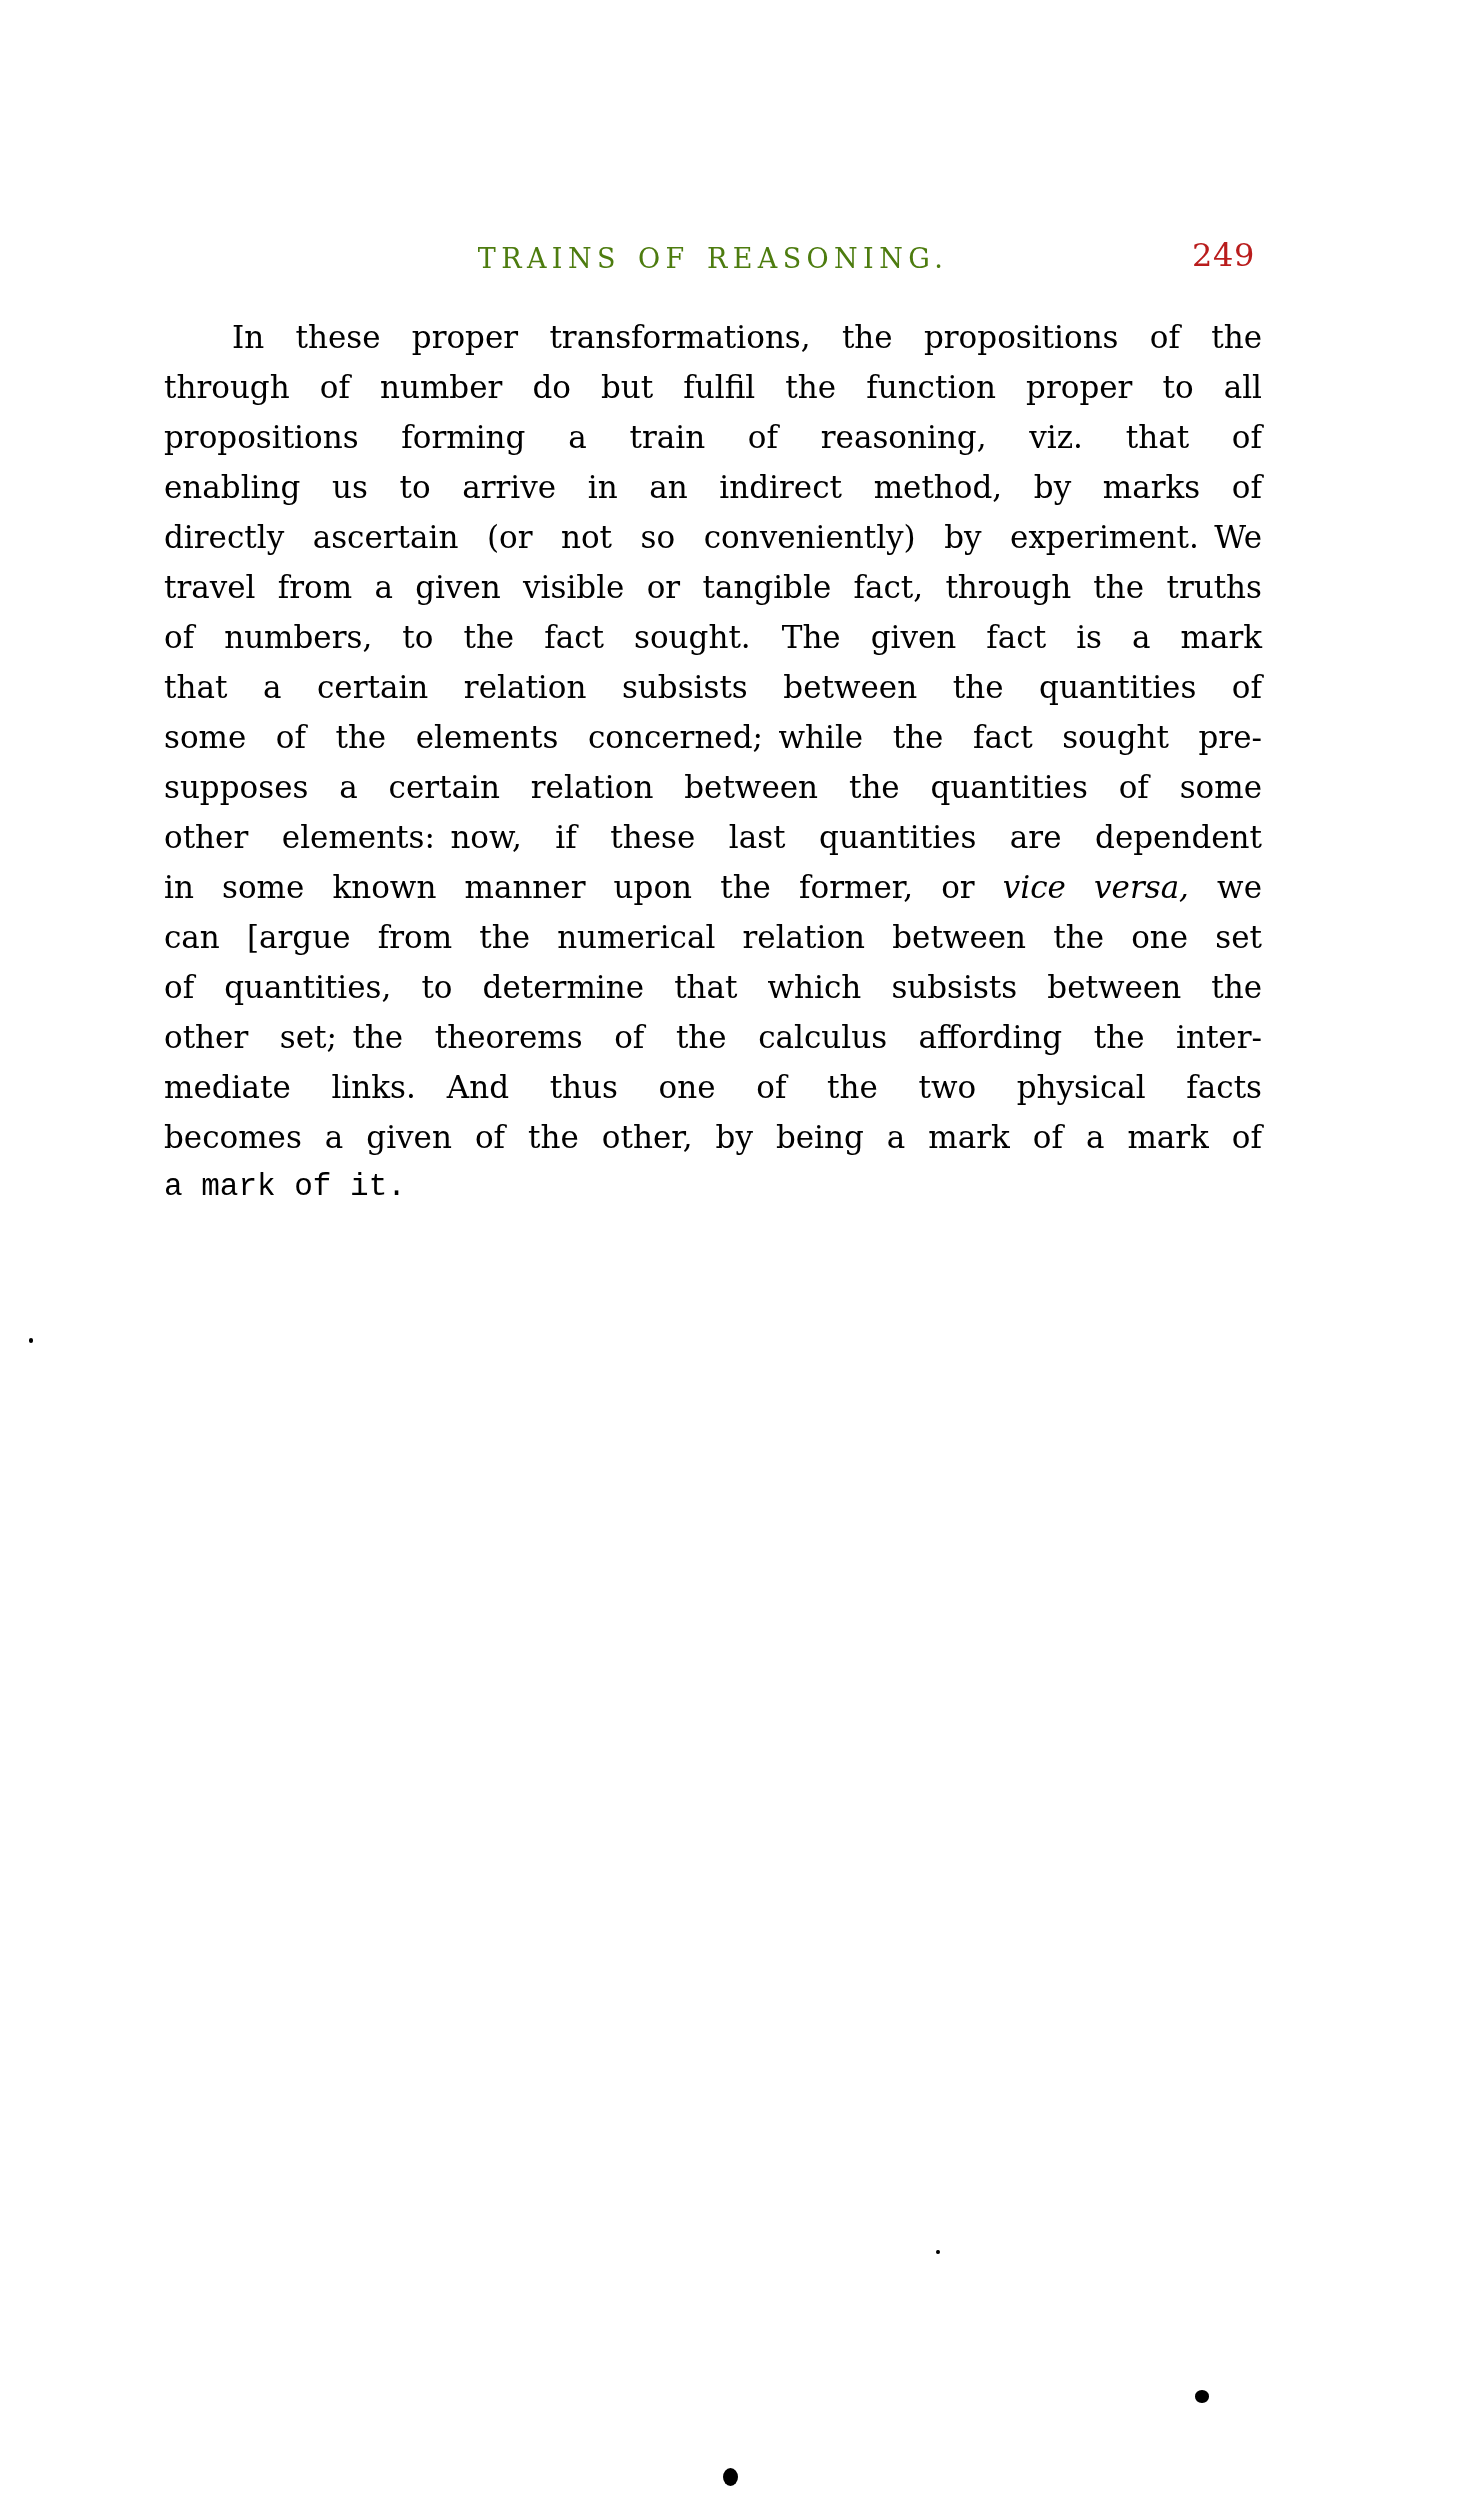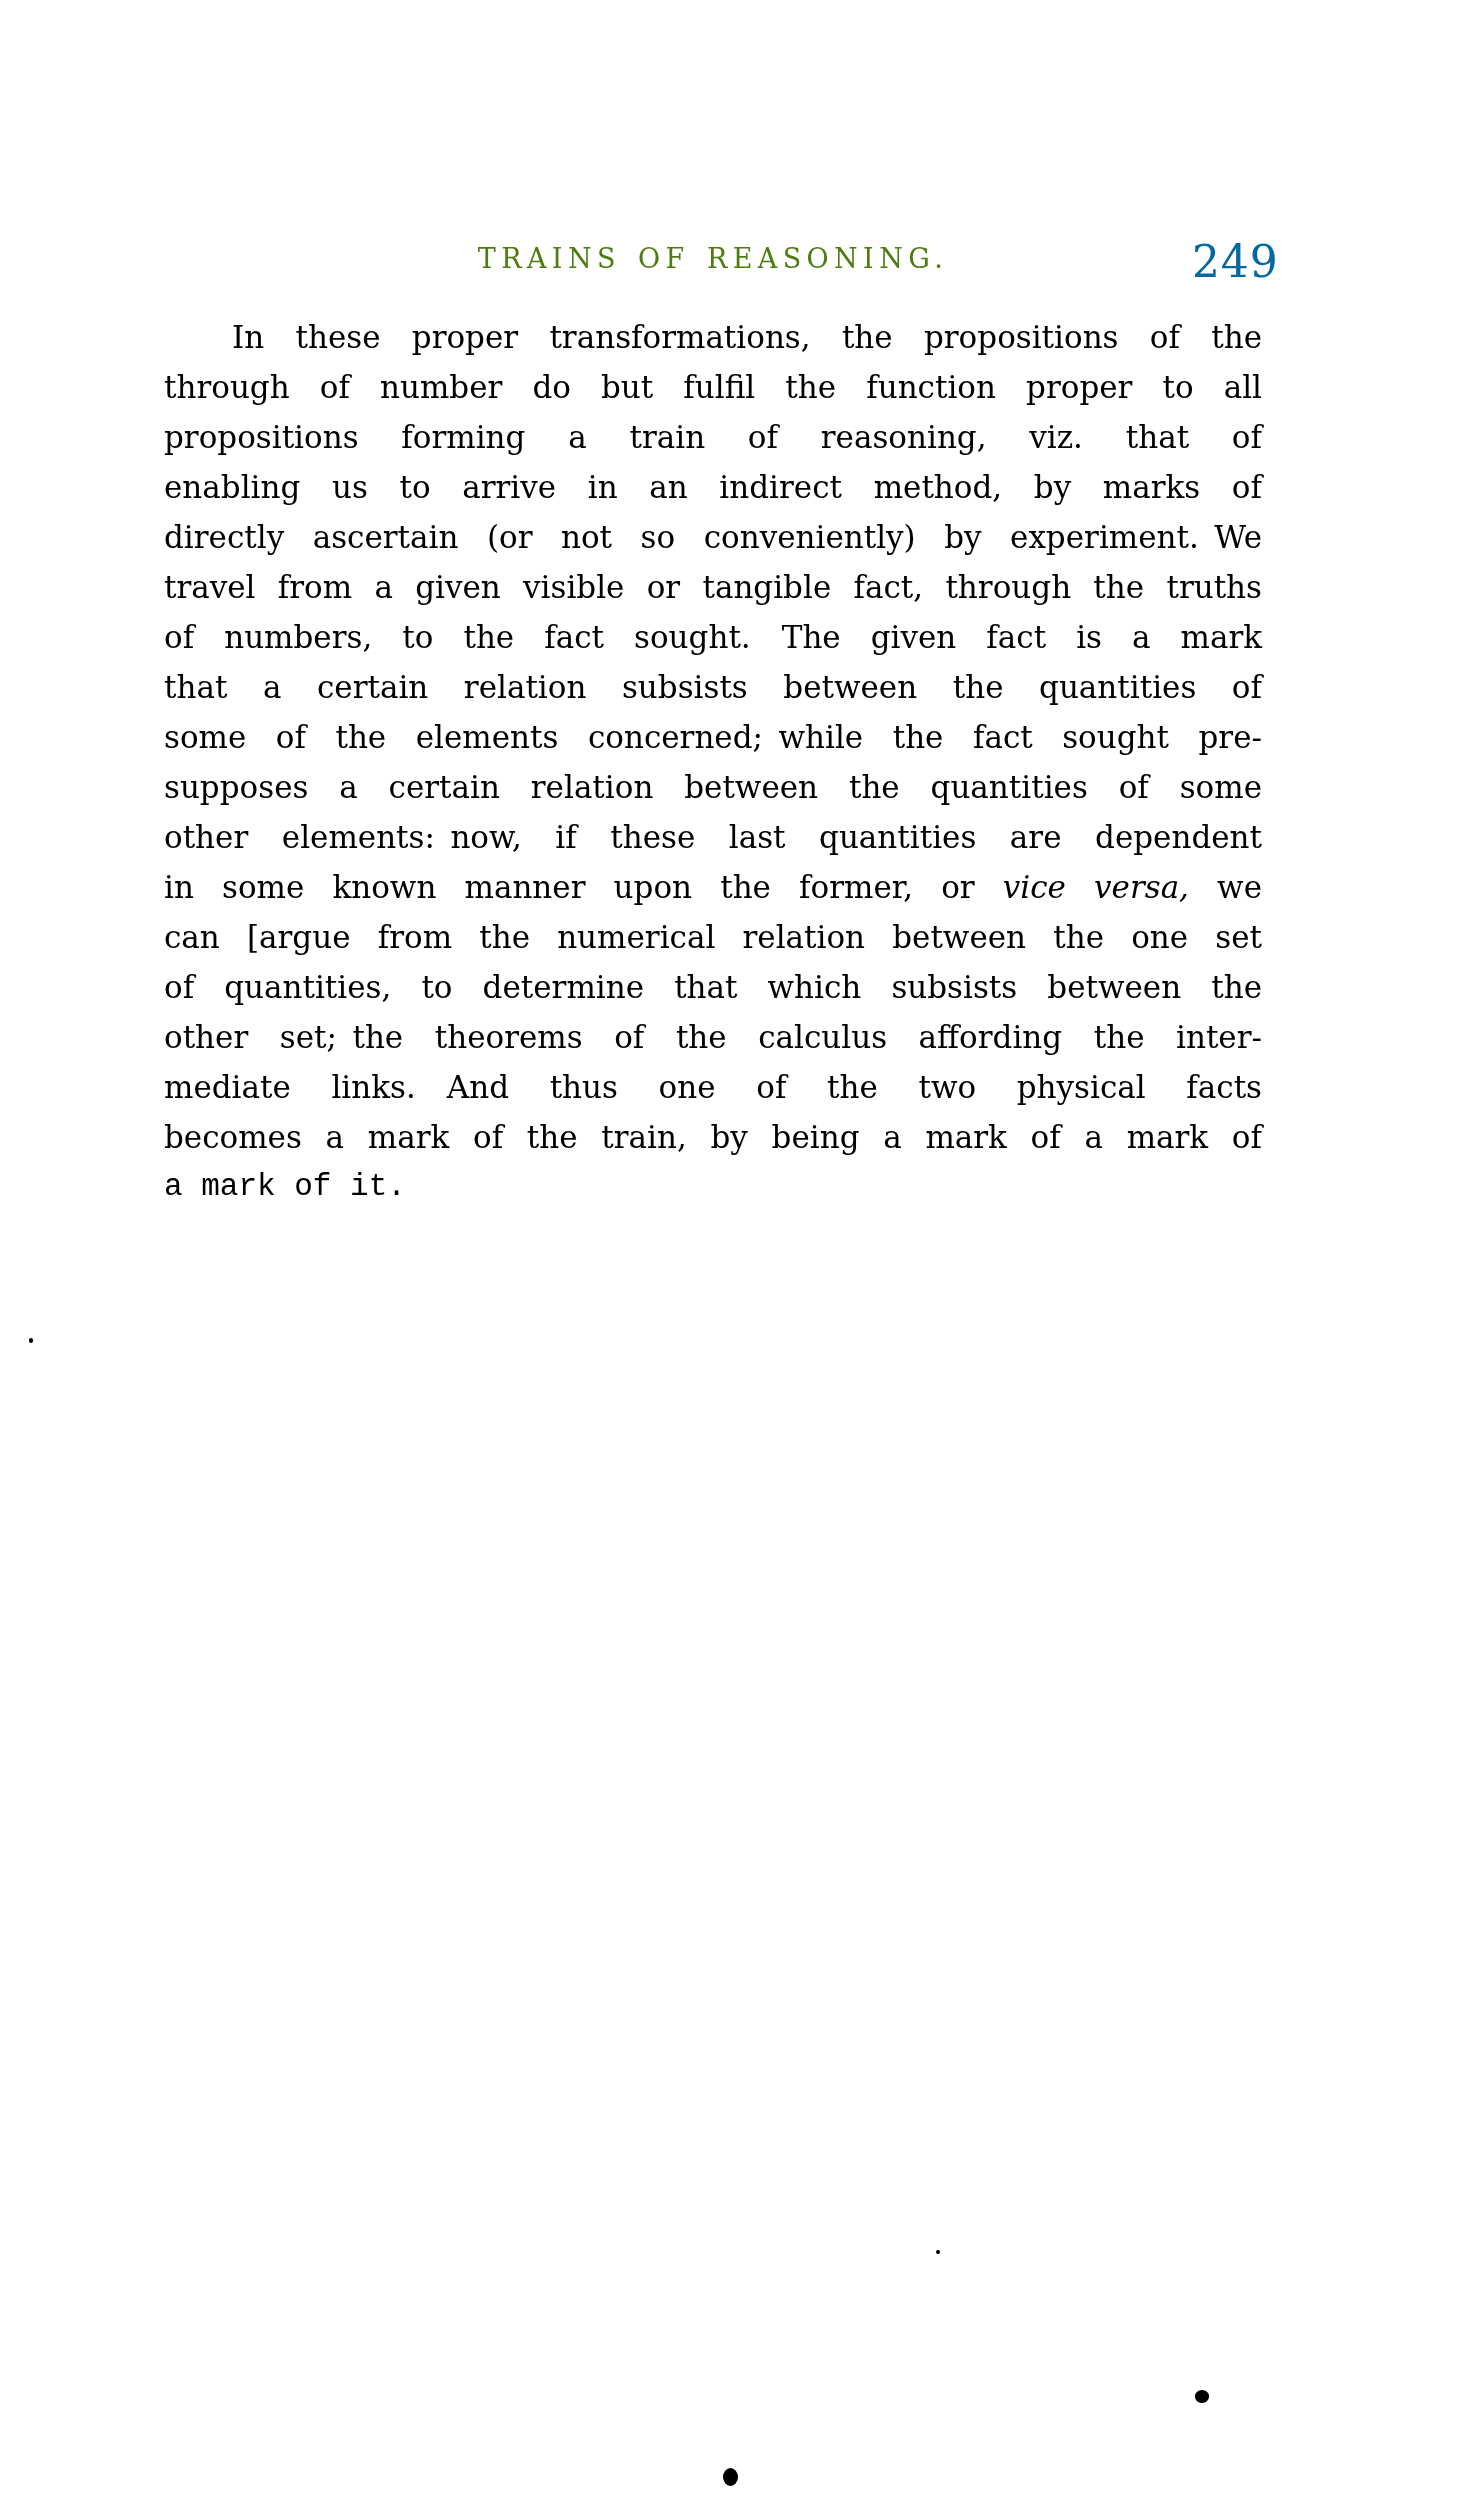--- a/index.html
+++ b/index.html
@@ -31,23 +31,23 @@
     font-size: 27px;
     letter-spacing: 0.20em;
     word-spacing: 0.12em;
     white-space: nowrap;
     color: #4d7c0f;
   }
   .page-number {
     position: absolute;
     left: 1192px;
     top: 236px;
-    font-size: 44px;
+    font-size: 32px;
     letter-spacing: 0.02em;
-    color: #0369a1;
+    color: #b91c1c;
   }
   .paragraph {
     position: absolute;
     left: 164px;
     top: 312px;
     width: 1098px;
     font-size: 31px;
     line-height: 50px;
   }
   .paragraph .line {
@@ -96,21 +96,21 @@
       <div class="line"><span>of numbers, to the fact sought.  The given fact is a mark</span></div>
       <div class="line"><span>that a certain relation subsists between the quantities of</span></div>
       <div class="line"><span>some of the elements concerned; while the fact sought pre-</span></div>
       <div class="line"><span>supposes a certain relation between the quantities of some</span></div>
       <div class="line"><span>other elements: now, if these last quantities are dependent</span></div>
       <div class="line"><span>in some known manner upon the former, or </span><i>vice versa,</i><span> we</span></div>
       <div class="line"><span>can [argue from the numerical relation between the one set</span></div>
       <div class="line"><span>of quantities, to determine that which subsists between the</span></div>
       <div class="line"><span>other set; the theorems of the calculus affording the inter-</span></div>
       <div class="line"><span>mediate links.  And thus one of the two physical facts</span></div>
-      <div class="line"><span>becomes a mark of the train, by being a mark of a mark of</span></div>
+      <div class="line"><span>becomes a given of the other, by being a mark of a mark of</span></div>
       <div class="line last"><span>a mark of it.</span></div>
     </div>
 
   <div>
       <div class="speck" style="left: 28.6px; top: 1338px; width: 4.8px; height: 4.8px;"></div>
       <div class="speck" style="left: 936px; top: 2250px; width: 3.6px; height: 4.2px;"></div>
       <div class="speck" style="left: 1195px; top: 2390px; width: 13.7px; height: 12.5px;"></div>
       <div class="speck" style="left: 723px; top: 2468px; width: 15px; height: 18px;"></div>
     </div>
 

